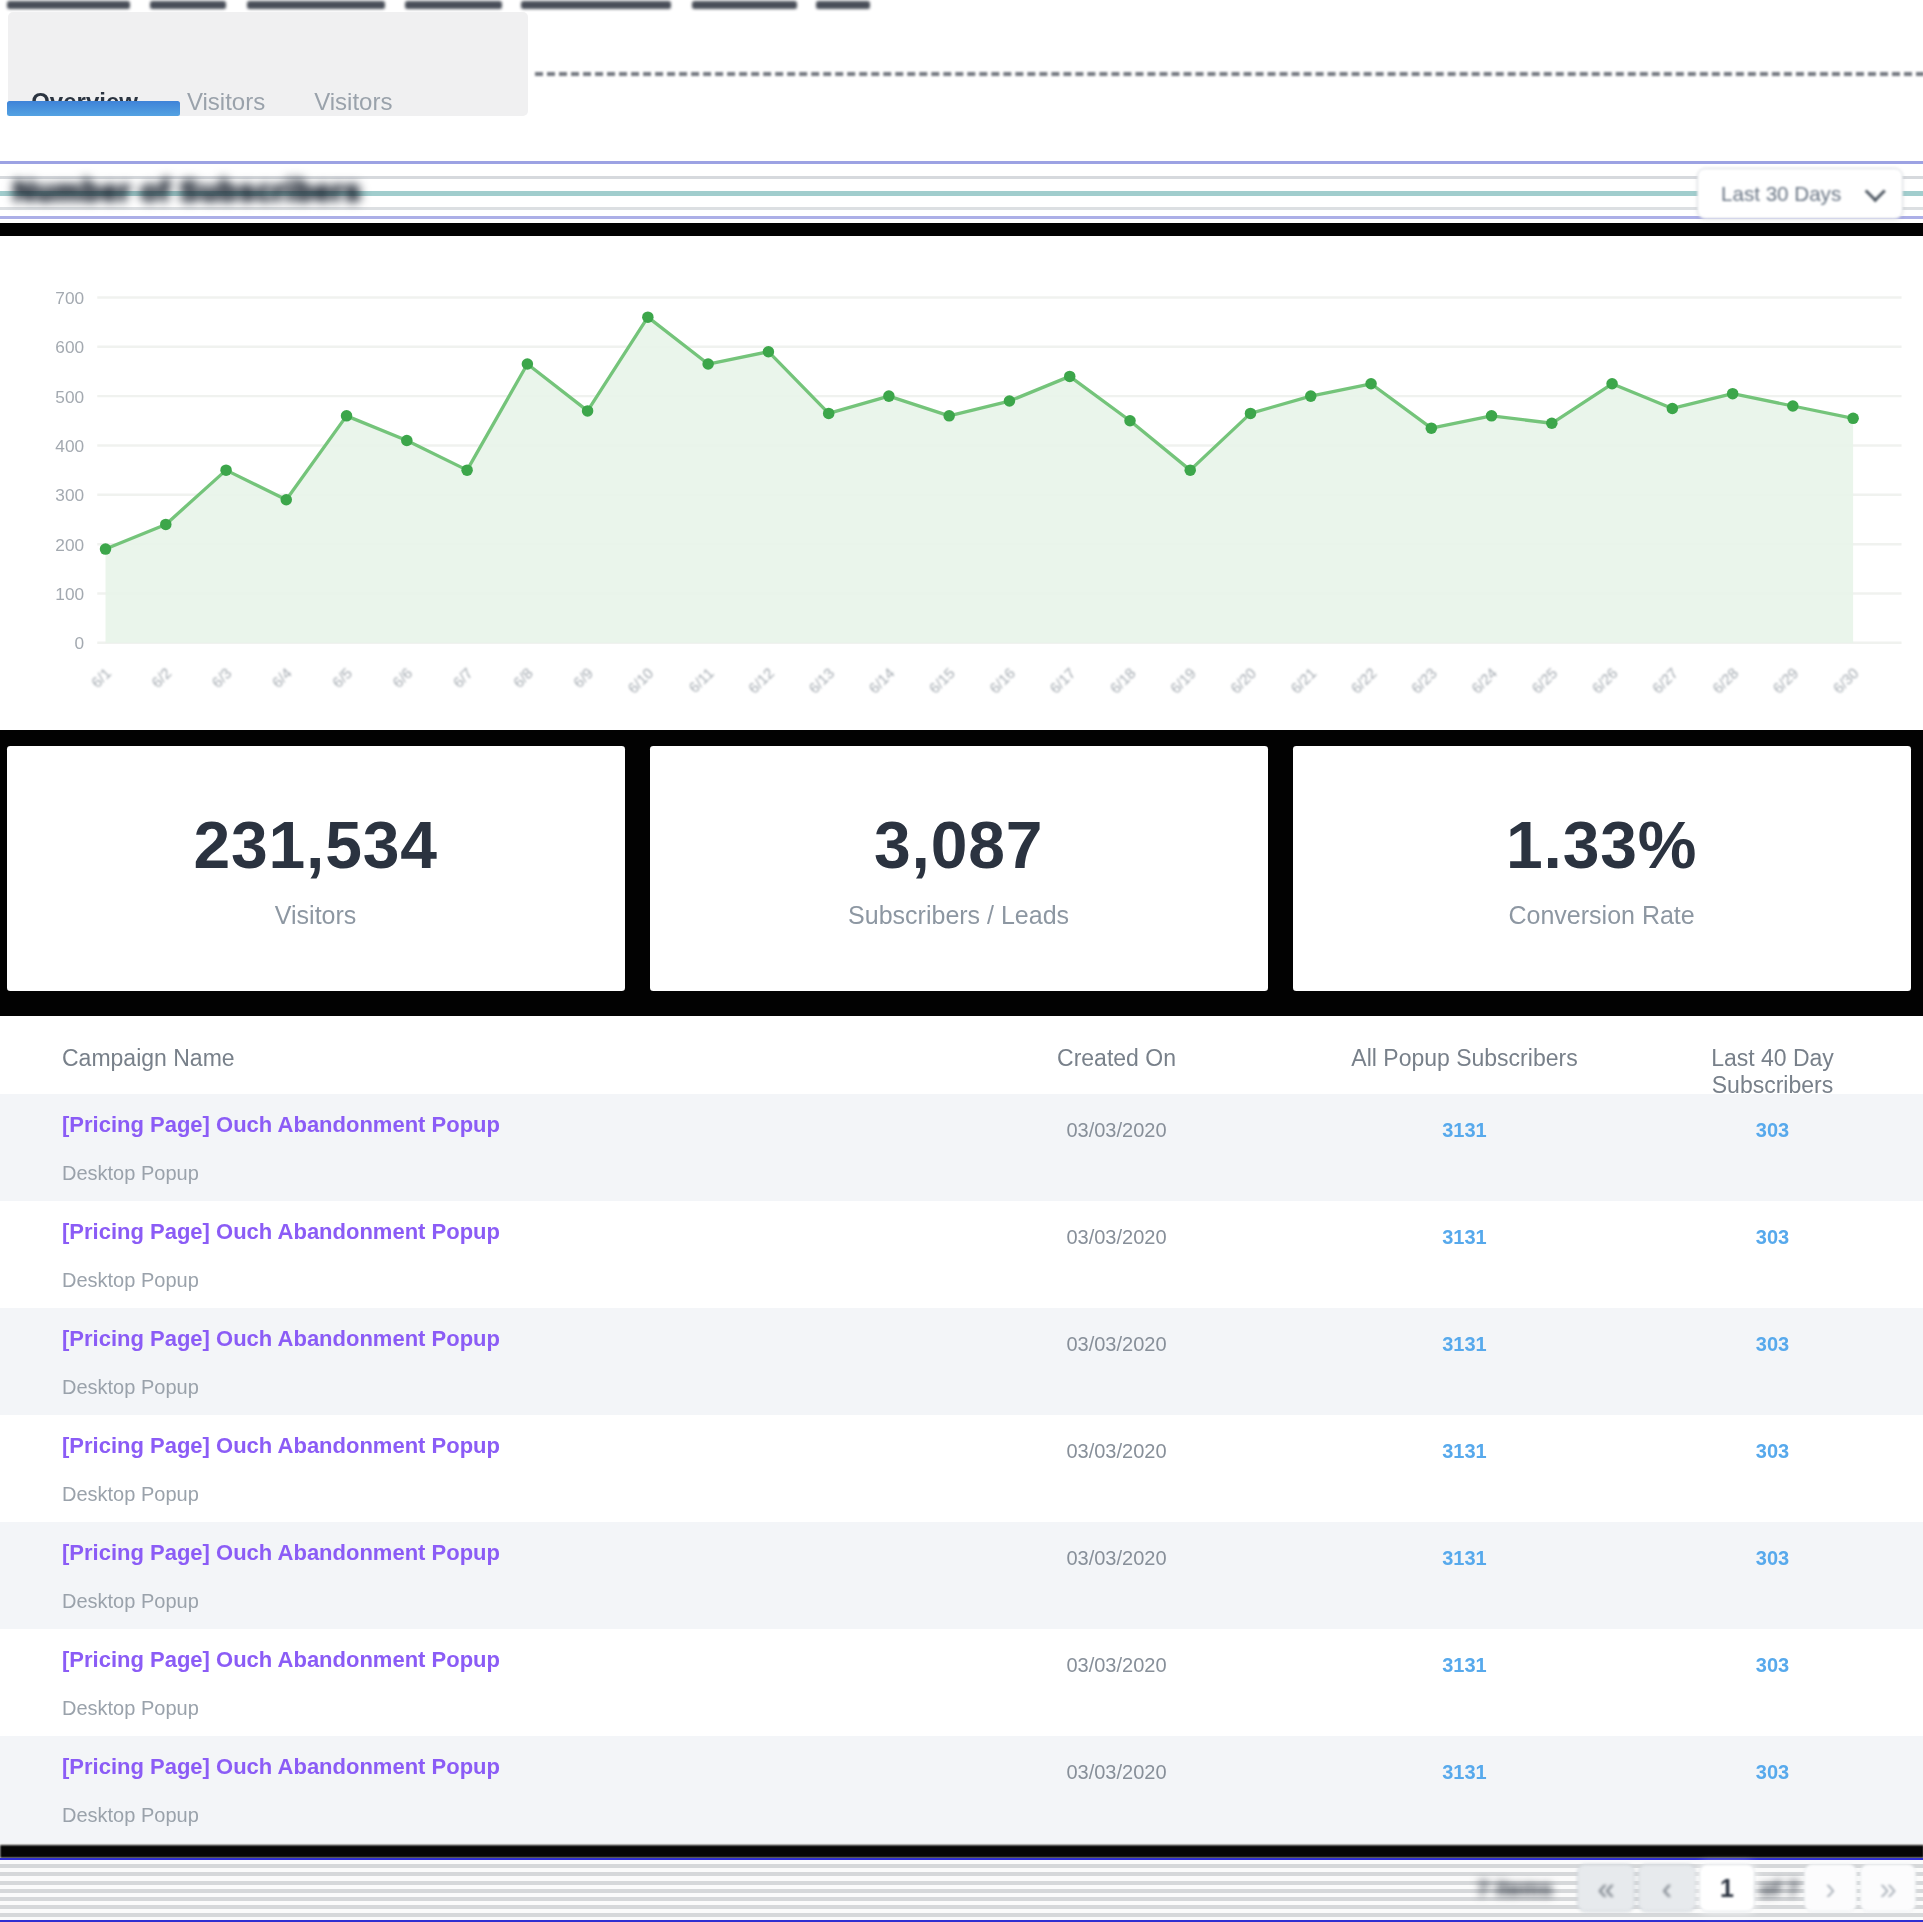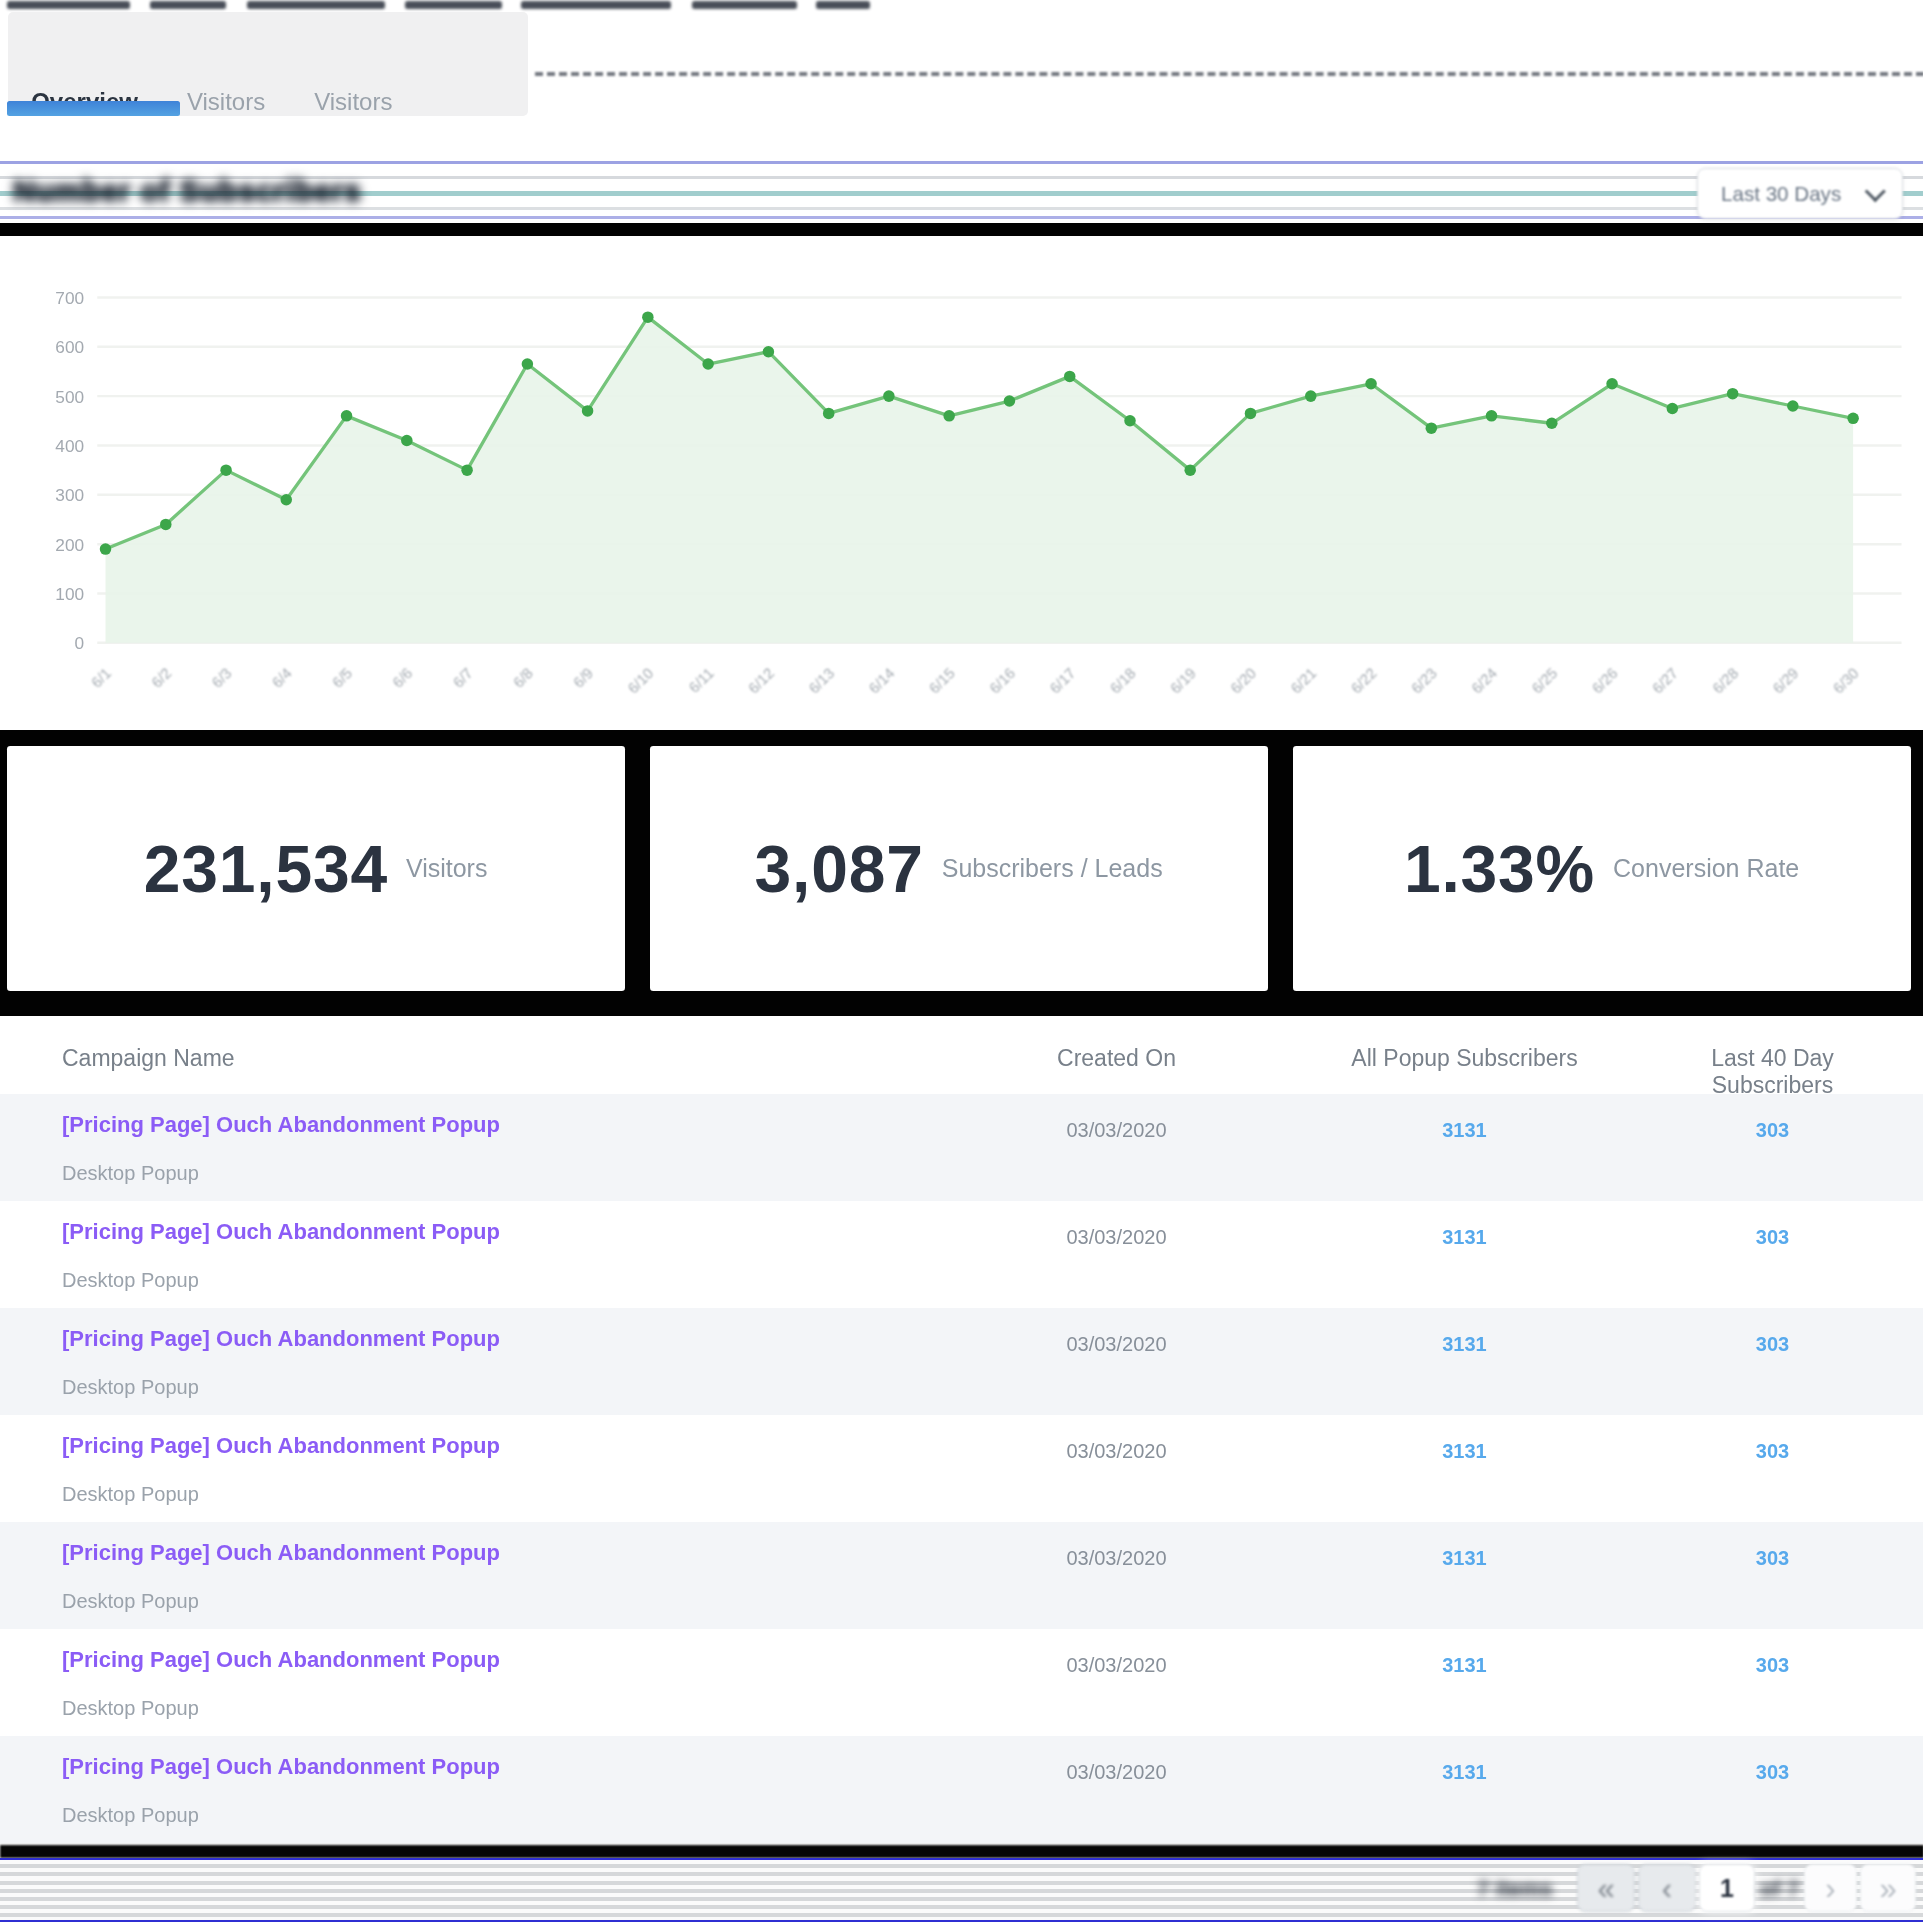--- a/index.html
+++ b/index.html
@@ -40,21 +40,21 @@
   .band{position:absolute;left:0;width:1924px;background:#020202;}
   .band-a{top:223px;height:13px;}
   .bottom-garble{position:absolute;left:0;top:1845px;width:1924px;height:13px;background:#060606;filter:blur(0.8px);}
 
   
   #subscribers-chart{position:absolute;left:0;top:230px;}
 
   
   .cards-band{position:absolute;left:0;top:730px;width:1924px;height:286px;background:#020202;}
   .cards{display:flex;padding:16.4px 0 0 6.6px;gap:25px;}
-  .card{width:618px;height:245px;background:#fff;border-radius:3.3px;display:flex;flex-direction:row;
+  .card{width:618px;height:245px;background:#fff;border-radius:3.3px;display:flex;flex-direction:column;
     align-items:center;justify-content:center;gap:18px;}
   .card-value{font-size:66px;font-weight:700;color:#2b3340;letter-spacing:0.8px;}
   .card-label{font-size:25px;color:#8d97a2;}
 
   
   .thead{position:absolute;left:0;top:1038px;width:1924px;height:39px;font-size:23px;color:#78808a;}
   .th{position:absolute;top:6.6px;}
   .th-name{left:62px;}
   .th-date{left:997px;width:239px;text-align:center;}
   .th-all{left:1341px;width:247px;text-align:center;}

